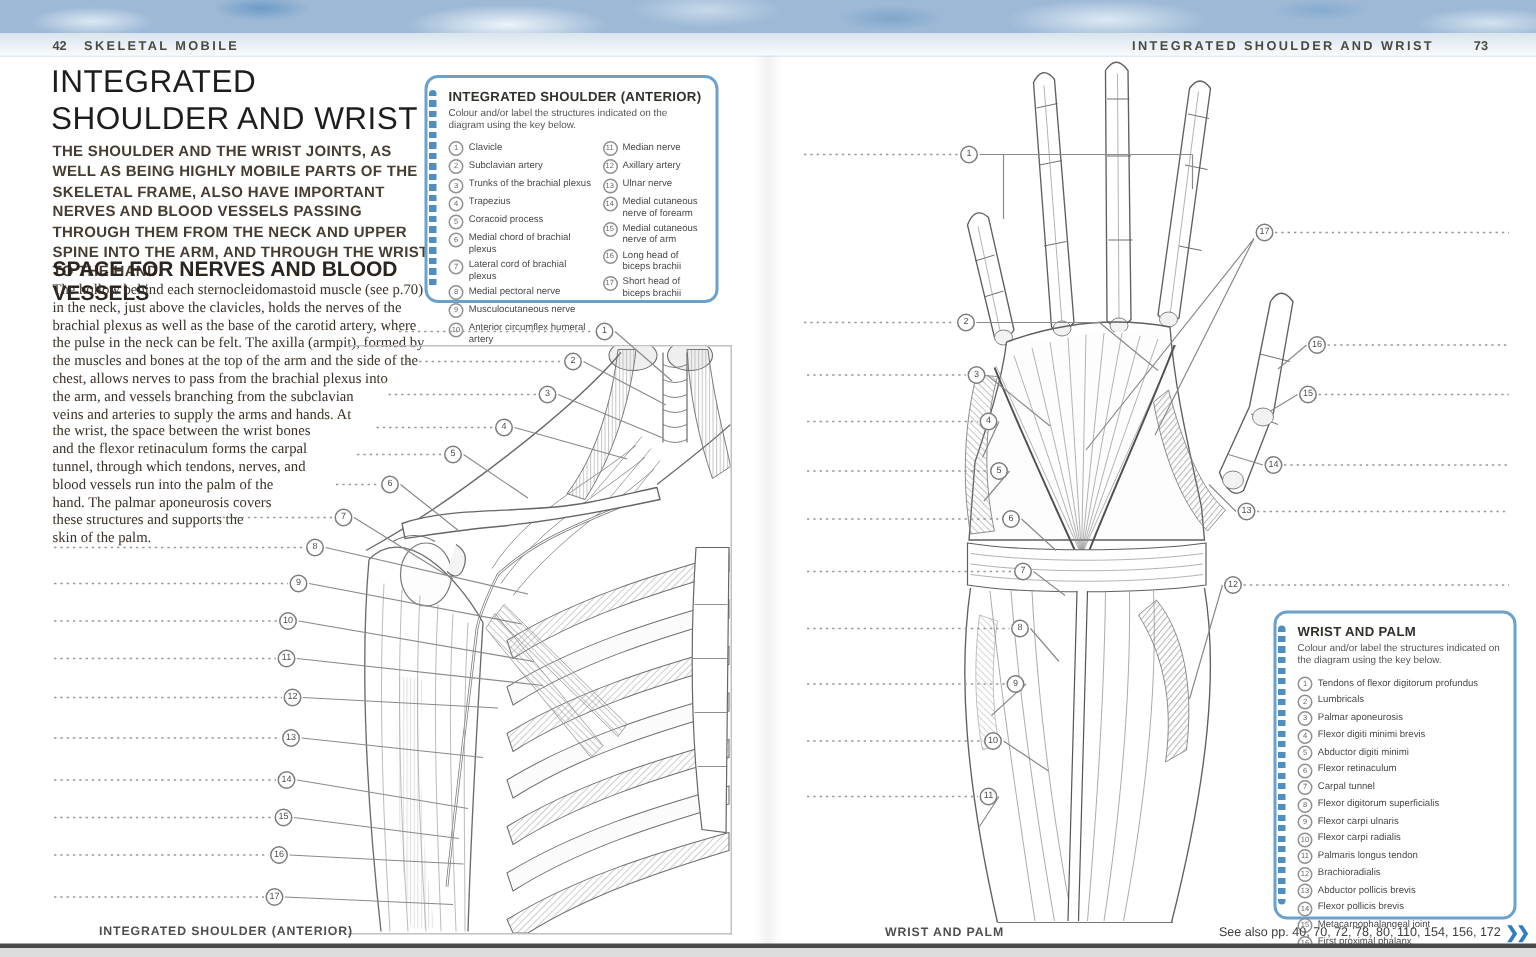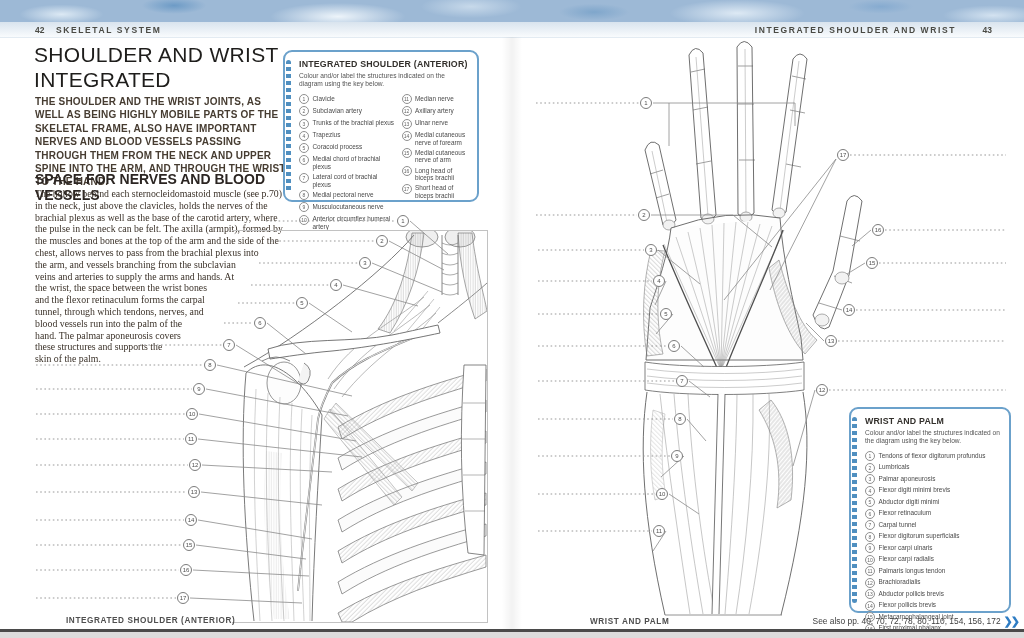--- a/index.html
+++ b/index.html
@@ -64,30 +64,30 @@
 </style>
 </head>
 <body>
 
 <div class="page">
 
   <div class="top-art"></div>
 
   <div class="hdr">
     <span class="pn" style="left:35px">42</span>
-    <span style="left:56px">SKELETAL SYSTEM</span>
+    <span style="left:56px">SKELETAL MOBILE</span>
     <span style="right:68px">INTEGRATED SHOULDER AND WRIST</span>
-    <span class="pn" style="right:32px">43</span>
+    <span class="pn" style="right:32px">73</span>
   </div>
 
   <div class="gutter"></div>
 
   <div class="title">
+    <div>INTEGRATED</div>
     <div>SHOULDER AND WRIST</div>
-    <div>INTEGRATED</div>
   </div>
   <div class="intro">THE SHOULDER AND THE WRIST JOINTS, AS WELL AS BEING HIGHLY MOBILE PARTS OF THE SKELETAL FRAME, ALSO HAVE IMPORTANT NERVES AND BLOOD VESSELS PASSING THROUGH THEM FROM THE NECK AND UPPER SPINE INTO THE ARM, AND THROUGH THE WRIST TO THE HAND.</div>
   <div class="subhead">SPACE FOR NERVES AND BLOOD VESSELS</div>
   <div class="body-text">
     <div class="sp" style="height:70px;width:1px"></div>
     <div class="sp" style="height:12px;width:14px"></div>
     <div class="sp" style="height:12px;width:30px"></div>
     <div class="sp" style="height:12px;width:46px"></div>
     <div class="sp" style="height:12px;width:62px"></div>
     <div class="sp" style="height:12px;width:78px"></div>

